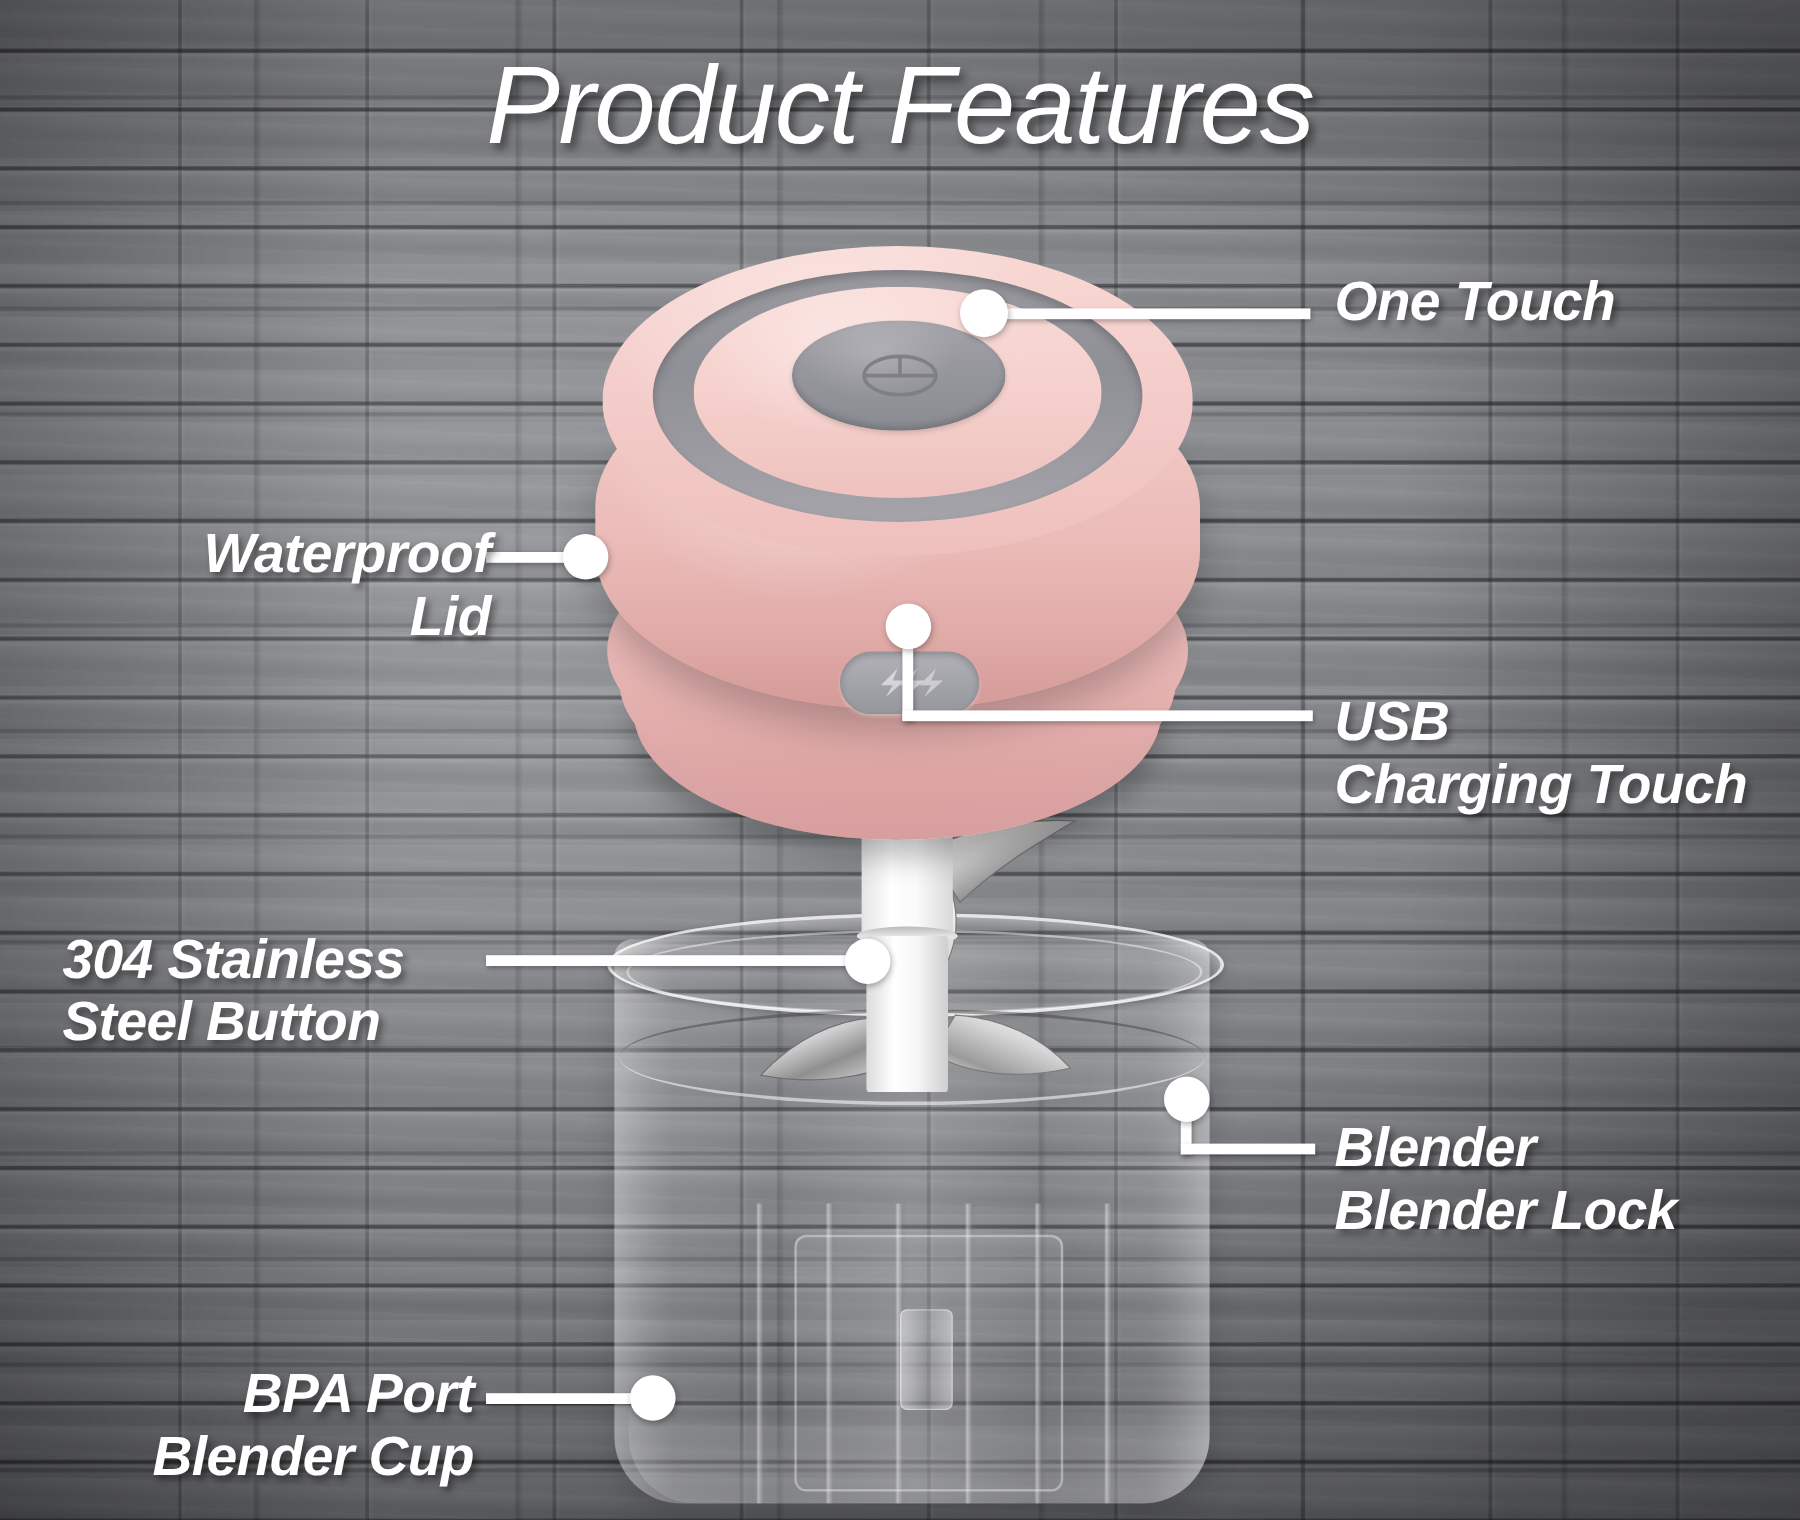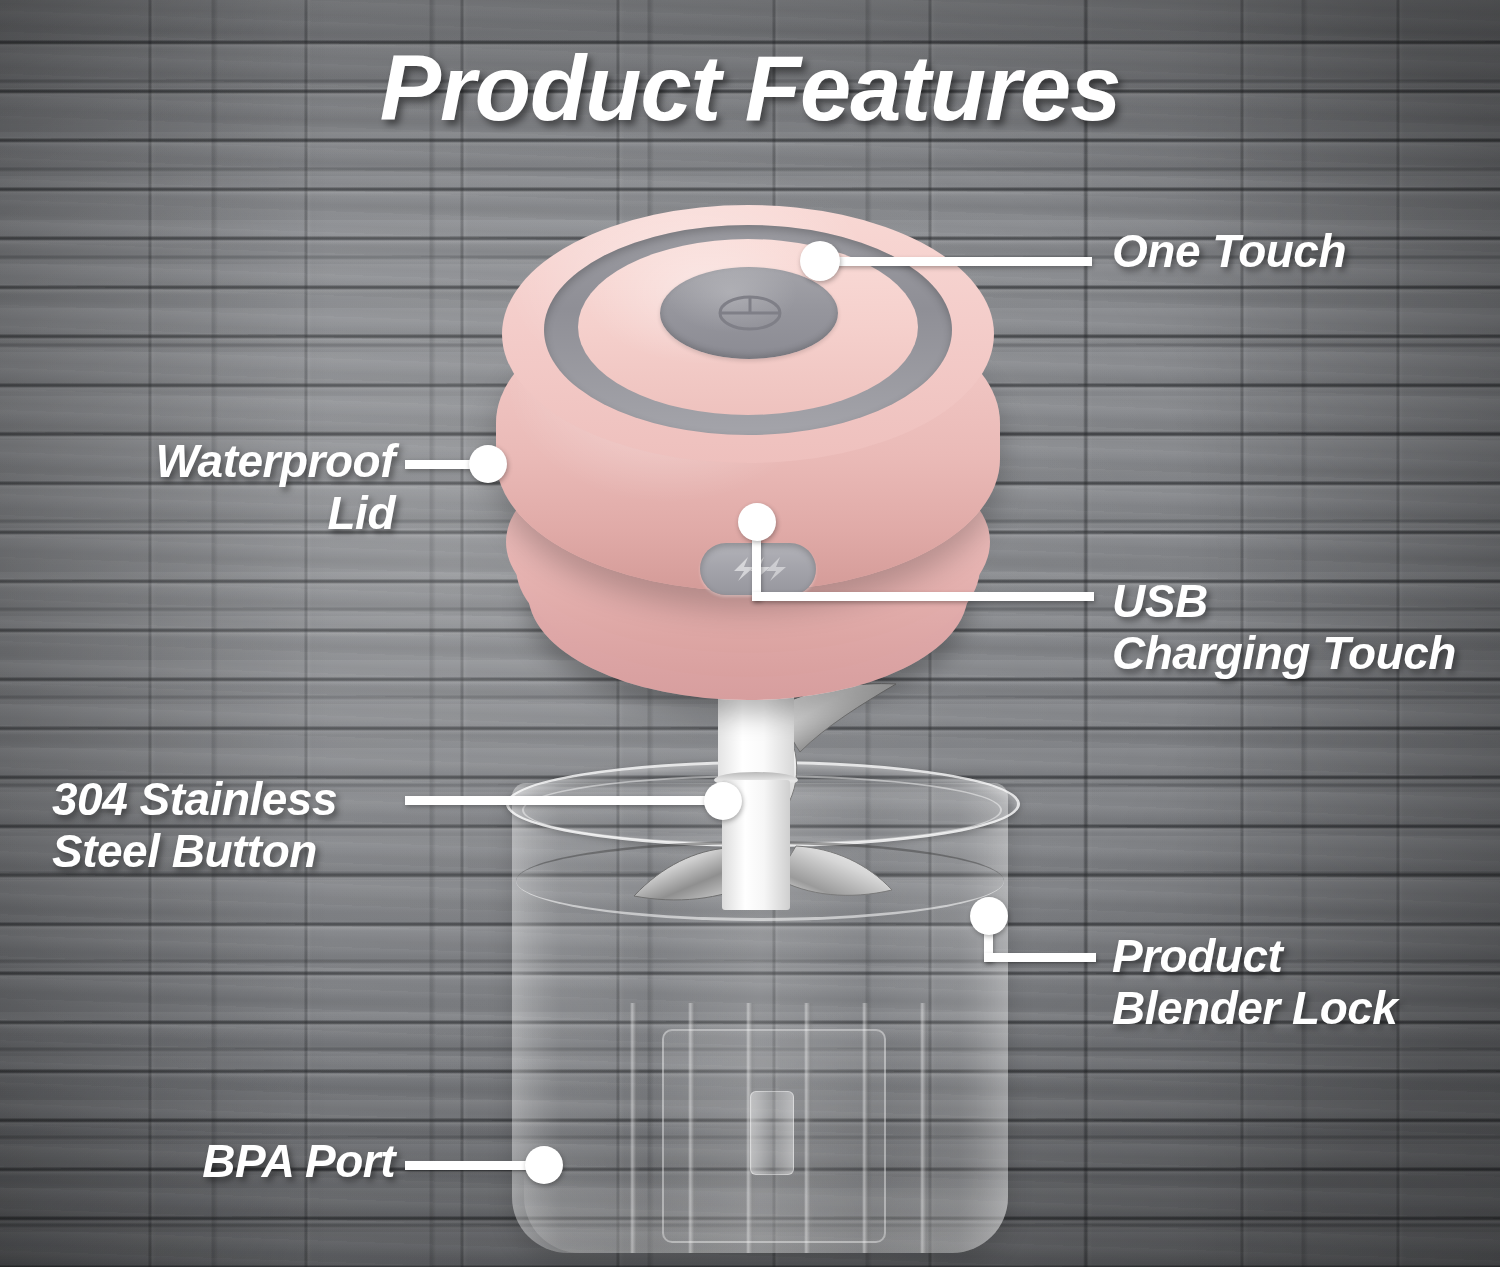--- a/index.html
+++ b/index.html
@@ -106,21 +106,21 @@
 
   
   .title {
     position: absolute;
     left: 0;
     right: 0;
     top: 42px;
     text-align: center;
     color: #ffffff;
     font-size: 92px;
-    font-weight: bold;
+    font-weight: normal;
     font-style: italic;
     letter-spacing: -1px;
     line-height: 1;
     text-shadow: 4px 5px 7px rgba(0,0,0,0.45);
     white-space: nowrap;
   }
 
   
   .label {
     position: absolute;
@@ -452,37 +452,38 @@
   <div class="leader-line" style="left:984px; top:953px; width:112px; height:9px;"></div>
   <div class="leader-dot" style="left:970px; top:897px; width:38px; height:38px;"></div>
 
   <div class="leader-line" style="left:405px; top:1161px; width:140px; height:9px;"></div>
   <div class="leader-dot" style="left:525px; top:1146px; width:38px; height:38px;"></div>
 
   <div class="label" style="left:1112px; top:210px;">
     <span class="ln">One Touch</span>
   </div>
 
-  <div class="label right-align" style="left:85px; top:420px; width:310px;">
+  <div class="label right-align" style="left:99px; top:420px; width:310px;">
     <span class="ln">Waterproof</span>
     <span class="ln">Lid</span>
   </div>
 
   <div class="label" style="left:1112px; top:560px;">
     <span class="ln">USB</span>
     <span class="ln">Charging Touch</span>
   </div>
 
   <div class="label" style="left:52px; top:758px;">
     <span class="ln">304 Stainless</span>
     <span class="ln">Steel Button</span>
   </div>
 
   <div class="label" style="left:1112px; top:915px;">
-    <span class="ln">Product</span>
+    <span class="ln">Blender</span>
     <span class="ln">Blender Lock</span>
   </div>
 
   <div class="label right-align" style="left:55px; top:1120px; width:340px;">
     <span class="ln">BPA Port</span>
+    <span class="ln">Blender Cup</span>
   </div>
 
 </div>
 
 </body></html>

